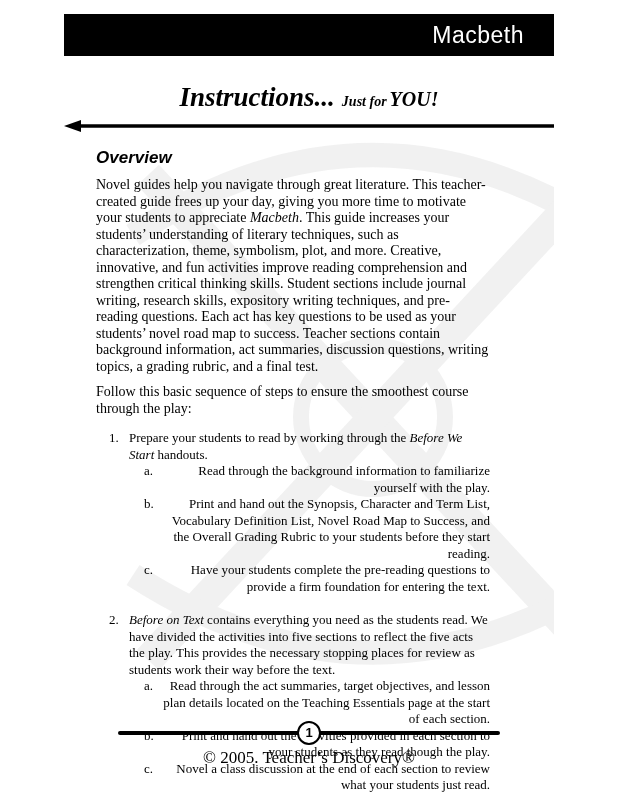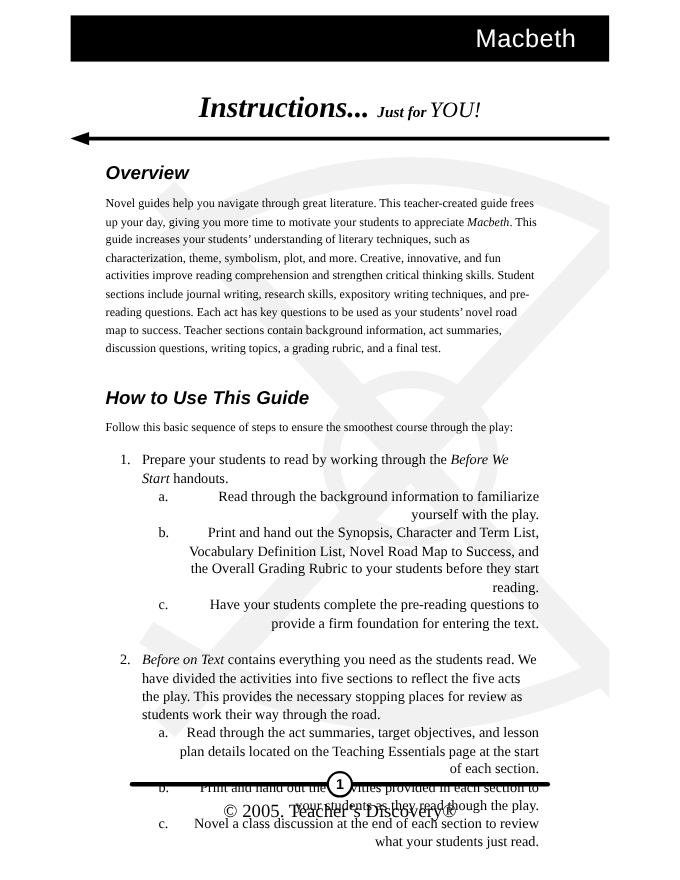--- a/index.html
+++ b/index.html
@@ -43,36 +43,36 @@
   .main-title .big {
     font-family: "Liberation Serif", serif;
     font-weight: bold; font-style: italic;
     font-size: 27px;
   }
   .main-title .small {
     font-weight: bold; font-style: italic;
     font-size: 14px; margin-left: 7px; text-align: right;
   }
   .main-title .you {
-    font-weight: normal; font-style: italic;
+    font-weight: bold; font-style: italic;
     font-size: 20px; margin-left: 3px; text-align: right;
   }
 
   .arrow-wrap { text-align: center; margin-top: 5px; line-height: 0; }
 
   .section { margin-left: 32px; margin-right: 64px; }
   .sec-head {
     font-family: "Liberation Sans", sans-serif;
     font-style: italic; font-weight: bold;
     font-size: 17px;
   }
   .head-overview { margin-top: 14px; }
   .head-howto { margin-top: 26px; }
 
-  .body-text { font-size: 11px; line-height: 16.5px; margin-top: 9px; }
+  .body-text { font-size: 14px; line-height: 16.5px; margin-top: 9px; }
 
   .steps { margin-top: 13px; padding-left: 13px; font-size: 13px; line-height: 16.5px; }
   .step { display: flex; margin-bottom: 17px; }
   .step:last-child { margin-bottom: 0; }
   .step-num { width: 20px; flex: none; }
   .step-body { flex: 1; }
   .subs { margin-top: 0; }
   .sub { display: flex; margin-left: 15px; }
   .sub-letter { width: 16px; flex: none; }
   .sub-text { flex: 1; text-align: right; }
@@ -128,21 +128,20 @@
         <line x1="12" y1="8" x2="536" y2="8" stroke="#000" stroke-width="3.5"></line>
         <polygon points="0,8 17,2 17,14" fill="#000"></polygon>
         <polygon points="548,8 531,2 531,14" fill="#000"></polygon>
       </svg>
     </div>
 
     <div class="section">
       <h2 class="sec-head head-overview">Overview</h2>
       <p class="body-text"><span>Novel guides help you navigate through great literature. This teacher-created guide frees up your day, giving you more time to motivate your students to appreciate </span><i>Macbeth</i><span>. This guide increases your students’ understanding of literary techniques, such as characterization, theme, symbolism, plot, and more. Creative, innovative, and fun activities improve reading comprehension and strengthen critical thinking skills. Student sections include journal writing, research skills, expository writing techniques, and pre-reading questions. Each act has key questions to be used as your students’ novel road map to success. Teacher sections contain background information, act summaries, discussion questions, writing topics, a grading rubric, and a final test.</span></p>
 
-      <h2 class="sec-head head-howto">How to Use This Guide</h2>
       <p class="body-text">Follow this basic sequence of steps to ensure the smoothest course through the play:</p>
 
       <div class="steps">
 
         <div class="step">
           <span class="step-num">1.</span>
           <div class="step-body">
             <span>Prepare your students to read by working through the </span><i>Before We Start</i><span> handouts.</span>
             <div class="subs">
               <div class="sub">
@@ -157,21 +156,21 @@
                 <span class="sub-letter">c.</span>
                 <span class="sub-text">Have your students complete the pre-reading questions to provide a firm foundation for entering the text.</span>
               </div>
             </div>
           </div>
         </div>
 
         <div class="step">
           <span class="step-num">2.</span>
           <div class="step-body">
-            <span></span><i>Before on Text</i><span> contains everything you need as the students read. We have divided the activities into five sections to reflect the five acts the play. This provides the necessary stopping places for review as students work their way through the road.</span>
+            <span></span><i>Before on Text</i><span> contains everything you need as the students read. We have divided the activities into five sections to reflect the five acts the play. This provides the necessary stopping places for review as students work their way before the text.</span>
             <div class="subs">
               <div class="sub">
                 <span class="sub-letter">a.</span>
                 <span class="sub-text">Read through the act summaries, target objectives, and lesson plan details located on the Teaching Essentials page at the start of each section.</span>
               </div>
               <div class="sub">
                 <span class="sub-letter">b.</span>
                 <span class="sub-text">Print and hand out the activities provided in each section to your students as they read though the play.</span>
               </div>
               <div class="sub">

